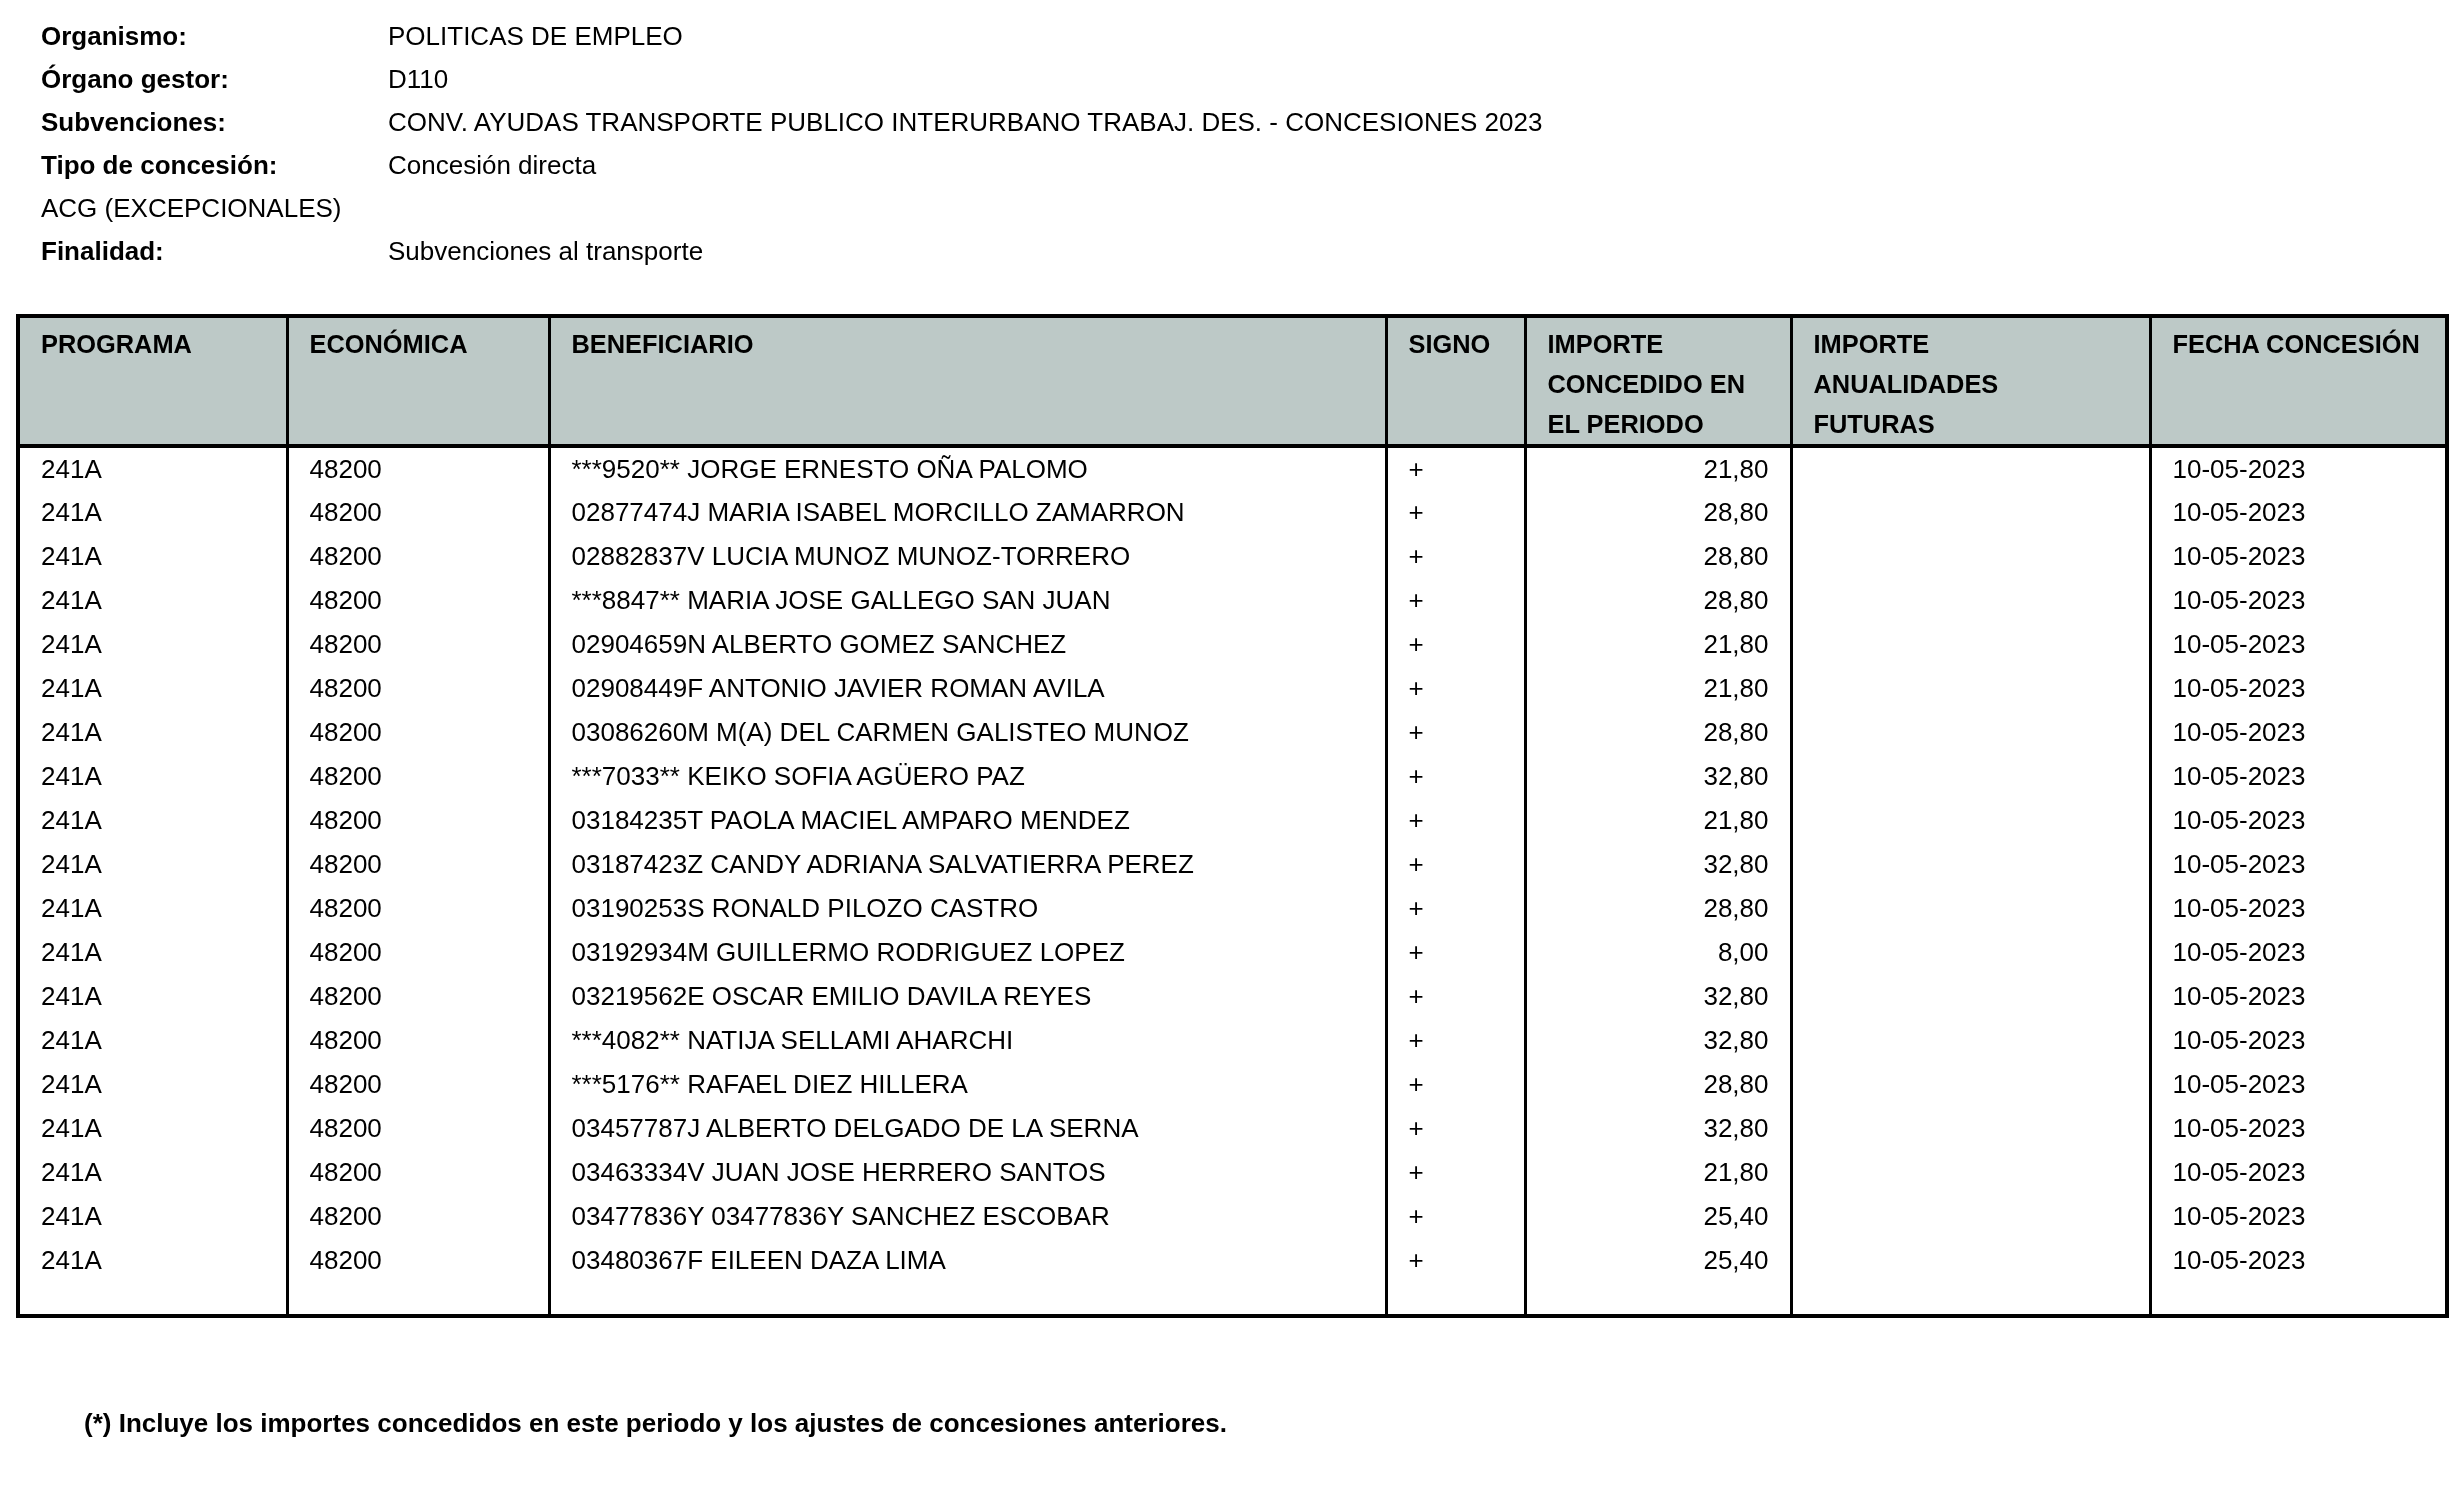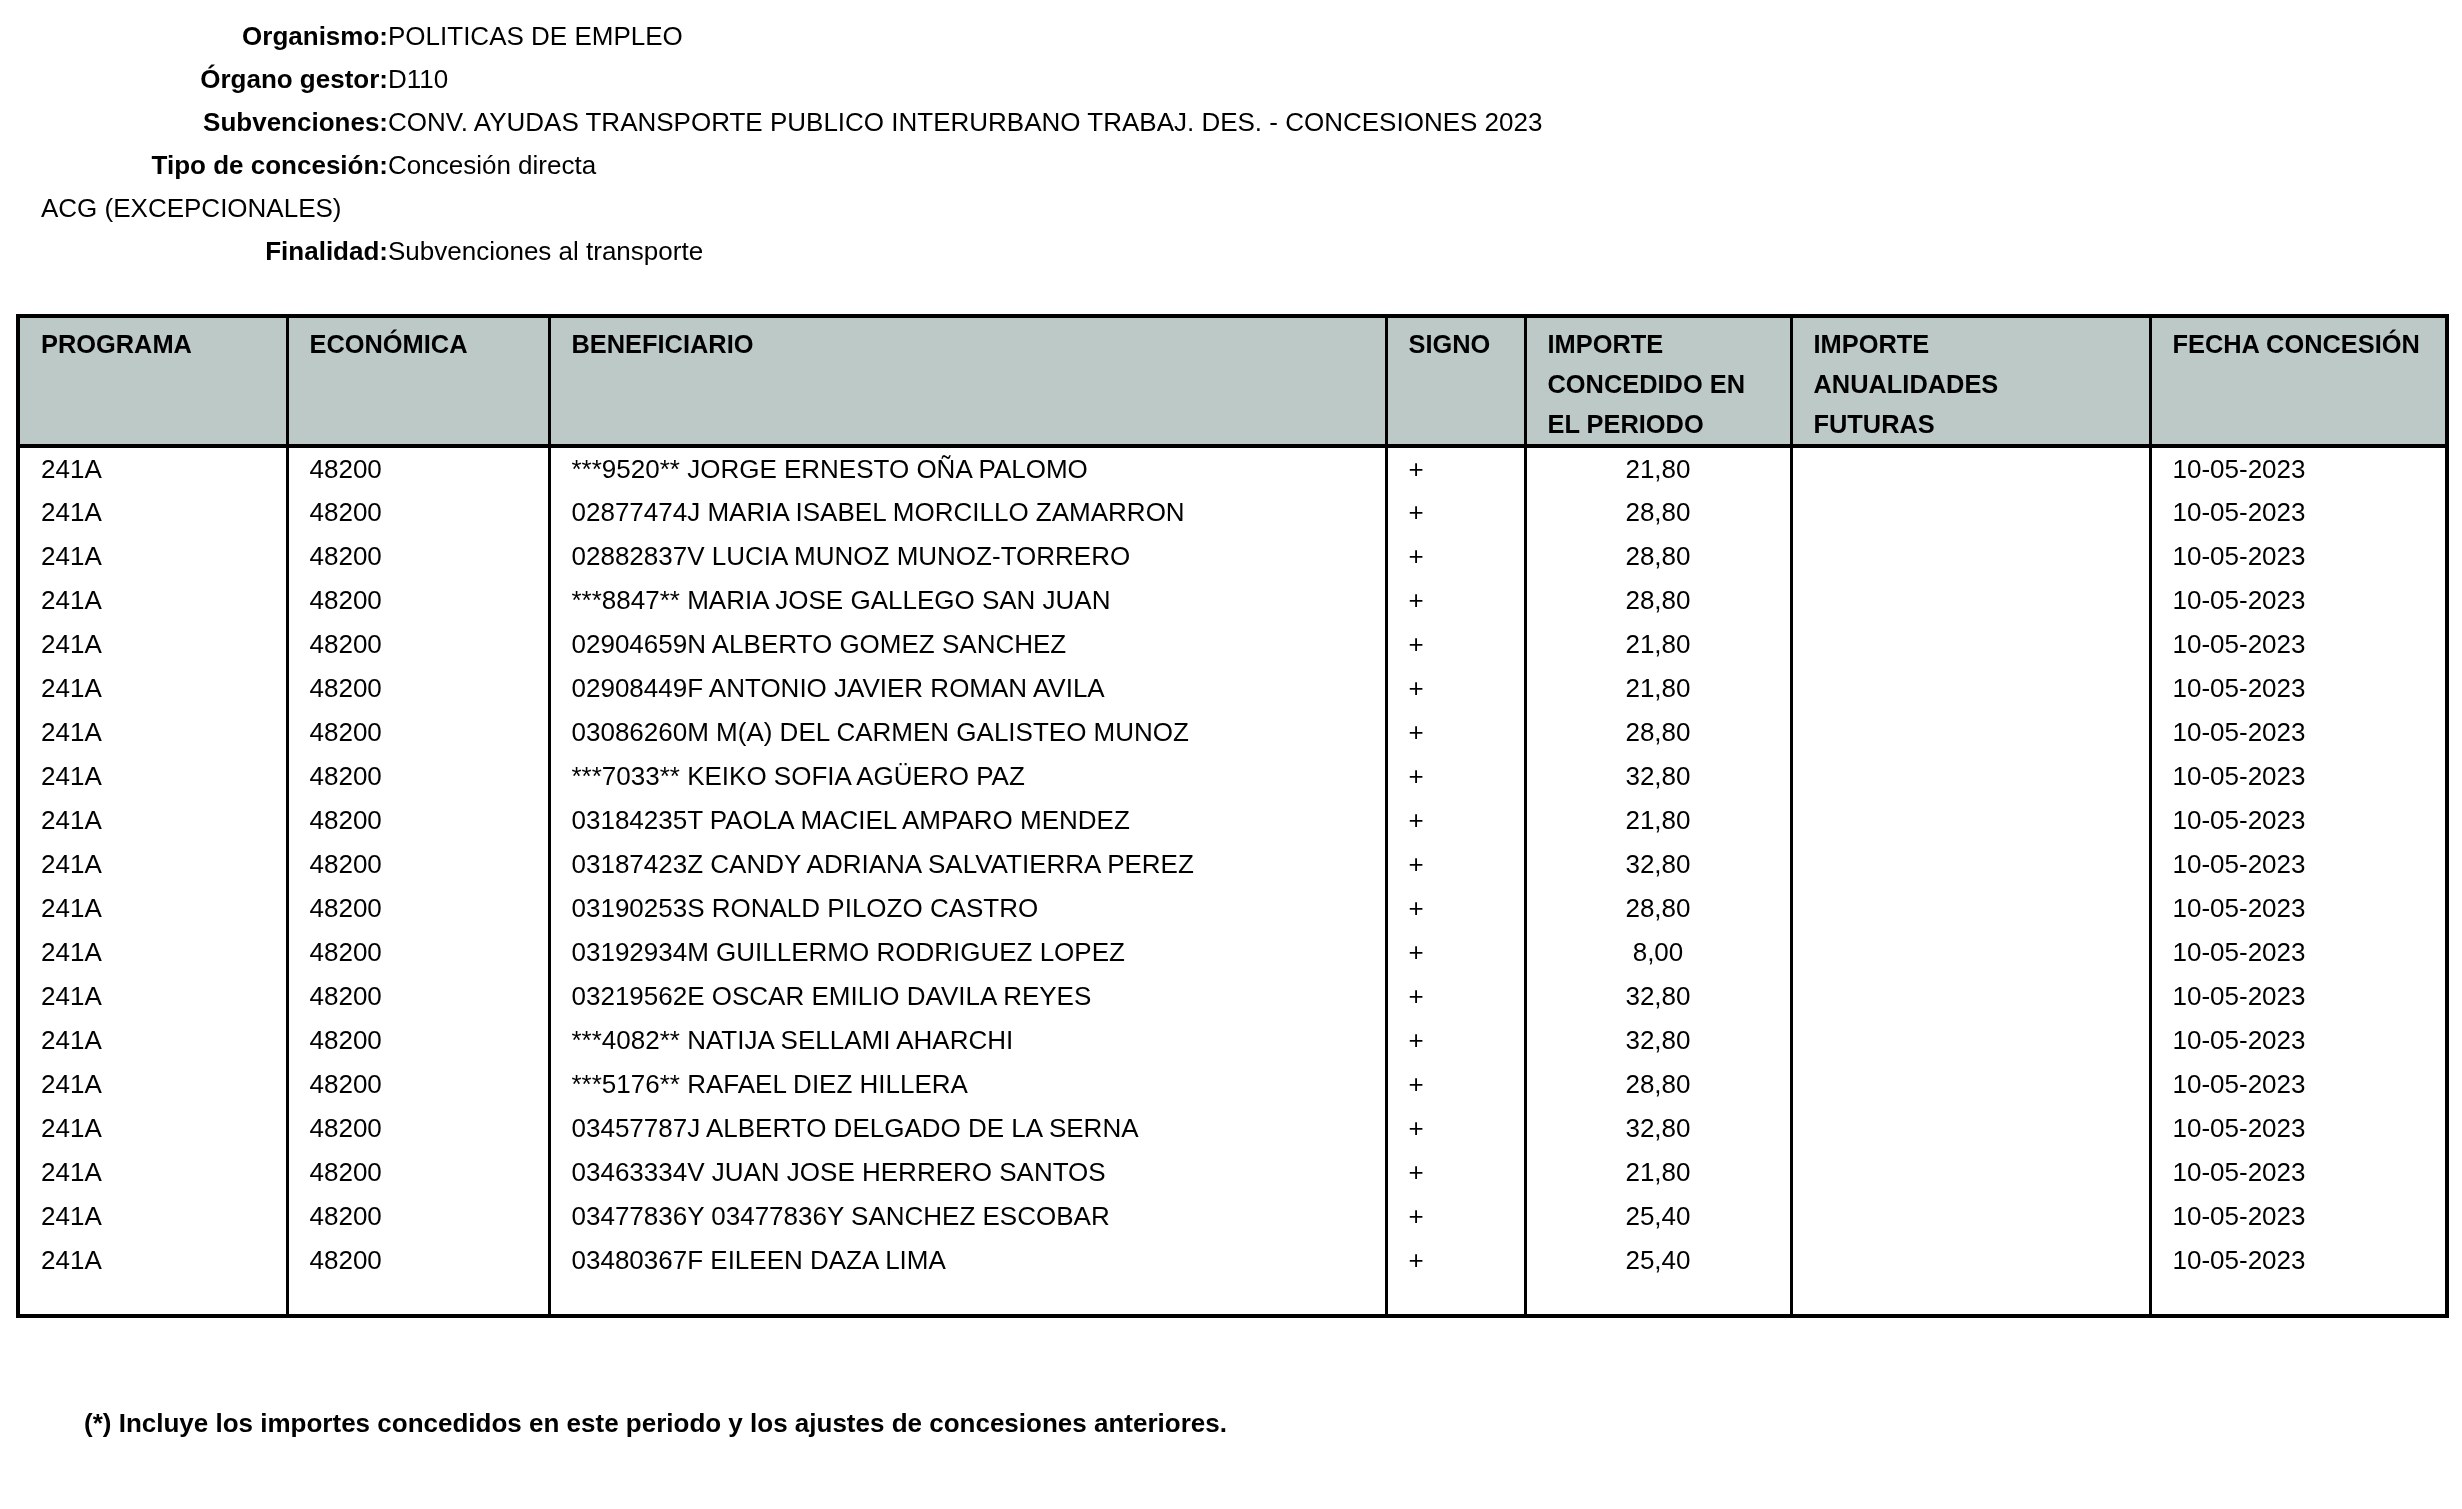--- a/index.html
+++ b/index.html
@@ -20,21 +20,20 @@
   }
   .meta-row{
     display:flex;
     line-height:43px;
     font-size:26px;
   }
   .meta-label{
     font-weight:bold;
     width:347px;
     flex:0 0 347px;
-    text-align:right;
   }
   .meta-value{
     white-space:nowrap;
   }
 
   
   table.grant-table{
     position:absolute;
     left:16px;
     top:314px;
@@ -62,21 +61,21 @@
     padding:6px 15px 0 21px;
     white-space:pre-line;
   }
   table.grant-table tbody tr{height:44px;}
   table.grant-table tbody tr.spacer{height:34px;}
   table.grant-table td{
     vertical-align:middle;
     padding:0 21px;
     white-space:nowrap;
   }
-  td.c-imp{text-align:center;padding-right:24px;}
+  td.c-imp{text-align:right;padding-right:24px;}
   td.c-fec{padding-left:22.4px;}
   td.c-prog{padding-left:22.4px;}
 
   
   .footnotes{
     position:absolute;
     left:84px;
     top:1402px;
     font-size:26px;
     line-height:43px;

